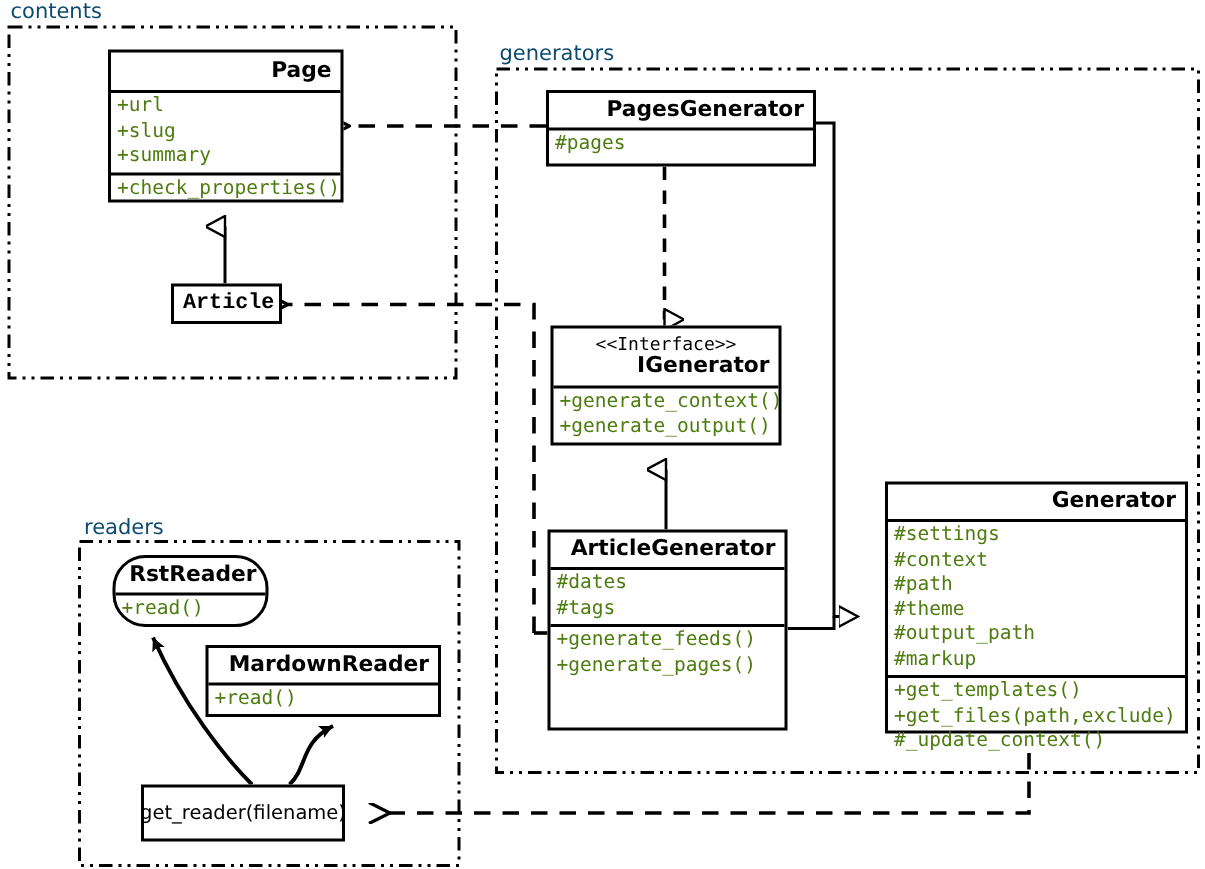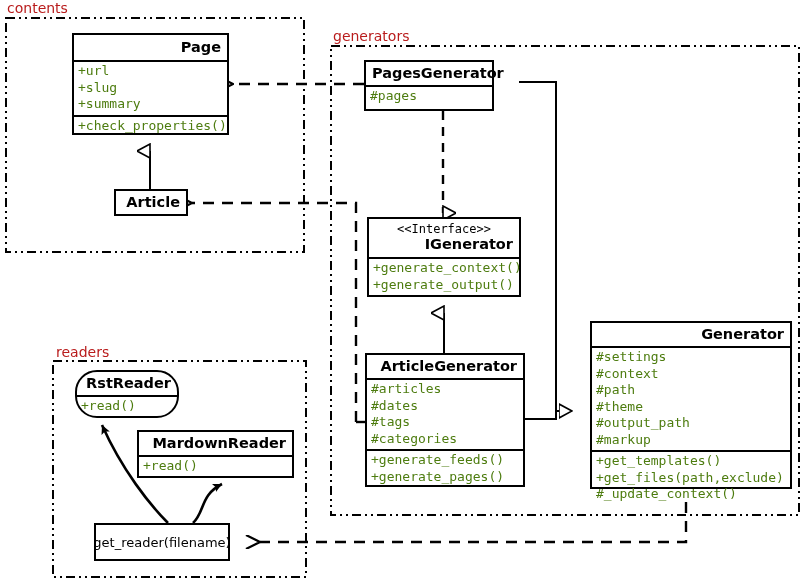--- a/index.html
+++ b/index.html
@@ -1,21 +1,21 @@
 <!DOCTYPE html>
 <html><head>
 <meta charset="utf-8">
 <style>
   html,body{margin:0;padding:0;background:#ffffff;}
   body{width:803px;height:579px;position:relative;overflow:hidden;
        font-family:"DejaVu Sans",sans-serif;color:#000;}
   #canvas{position:absolute;left:0;top:0;width:803px;height:579px;}
   svg.layer{position:absolute;left:0;top:0;width:803px;height:579px;pointer-events:none;}
   .pkg-label{position:absolute;font-family:"DejaVu Sans",sans-serif;font-size:14px;
-             color:#b91c1c;background:#fff;padding:0 2px;white-space:nowrap;line-height:14px;}
+             color:#0c4a6e;background:#fff;padding:0 2px;white-space:nowrap;line-height:14px;}
 
   
   .cls{position:absolute;box-sizing:border-box;border:2px solid #000;background:#fff;}
   .cls-name{font-family:"DejaVu Sans",sans-serif;font-weight:bold;font-size:14.5px;
             text-align:right;padding:4px 6px 5px 6px;line-height:16px;white-space:nowrap;}
   .cls-stereo{font-family:"DejaVu Sans Mono",monospace;font-size:12px;font-weight:normal;
               text-align:center;line-height:14px;padding-top:3px;}
   .cls-sec{border-top:2px solid #000;padding:1px 4px 2px 4px;}
   .cls-sec .row{font-family:"DejaVu Sans Mono",monospace;font-size:13px;
                 line-height:16.5px;white-space:nowrap;color:#4d7c0f;}
@@ -108,48 +108,46 @@
       <div class="row">+url</div>
       <div class="row">+slug</div>
       <div class="row">+summary</div>
     </div>
     <div class="cls-sec">
       <div class="row">+check_properties()</div>
     </div>
   </div>
 
   <div class="cls" style="left:114px;top:189px;width:74px;height:27px;">
-    <div class="cls-name" style="padding:3px 6px;">Article</div>
+    <div class="cls-name" style="padding:3px 6px;font-family:Liberation Mono, monospace;">Article</div>
   </div>
 
-  <div class="cls" style="left:364px;top:60px;width:130px;height:51px;">
+  <div class="cls" style="left:364px;top:60px;width:180px;height:51px;">
     <div class="cls-name" style="padding:3px 6px 4px 6px;">PagesGenerator</div>
     <div class="cls-sec">
       <div class="row">#pages</div>
     </div>
   </div>
 
   <div class="cls" style="left:367px;top:217px;width:154px;height:80px;">
     <div>
       <div class="cls-stereo">&lt;&lt;Interface&gt;&gt;</div>
       <div class="cls-name" style="padding:0 6px 5px 6px;">IGenerator</div>
     </div>
     <div class="cls-sec">
       <div class="row">+generate_context()</div>
       <div class="row">+generate_output()</div>
     </div>
   </div>
 
   <div class="cls" style="left:365px;top:353px;width:160px;height:134px;">
     <div class="cls-name" style="padding:3px 6px 4px 6px;">ArticleGenerator</div>
     <div class="cls-sec">
-      <div class="row">#articles</div>
       <div class="row">#dates</div>
       <div class="row">#tags</div>
-      <div class="row">#categories</div>
     </div>
     <div class="cls-sec">
       <div class="row">+generate_feeds()</div>
       <div class="row">+generate_pages()</div>
     </div>
   </div>
 
   <div class="cls" style="left:590px;top:321px;width:202px;height:168px;">
     <div class="cls-name" style="padding:3px 6px 4px 6px;">Generator</div>
     <div class="cls-sec">

